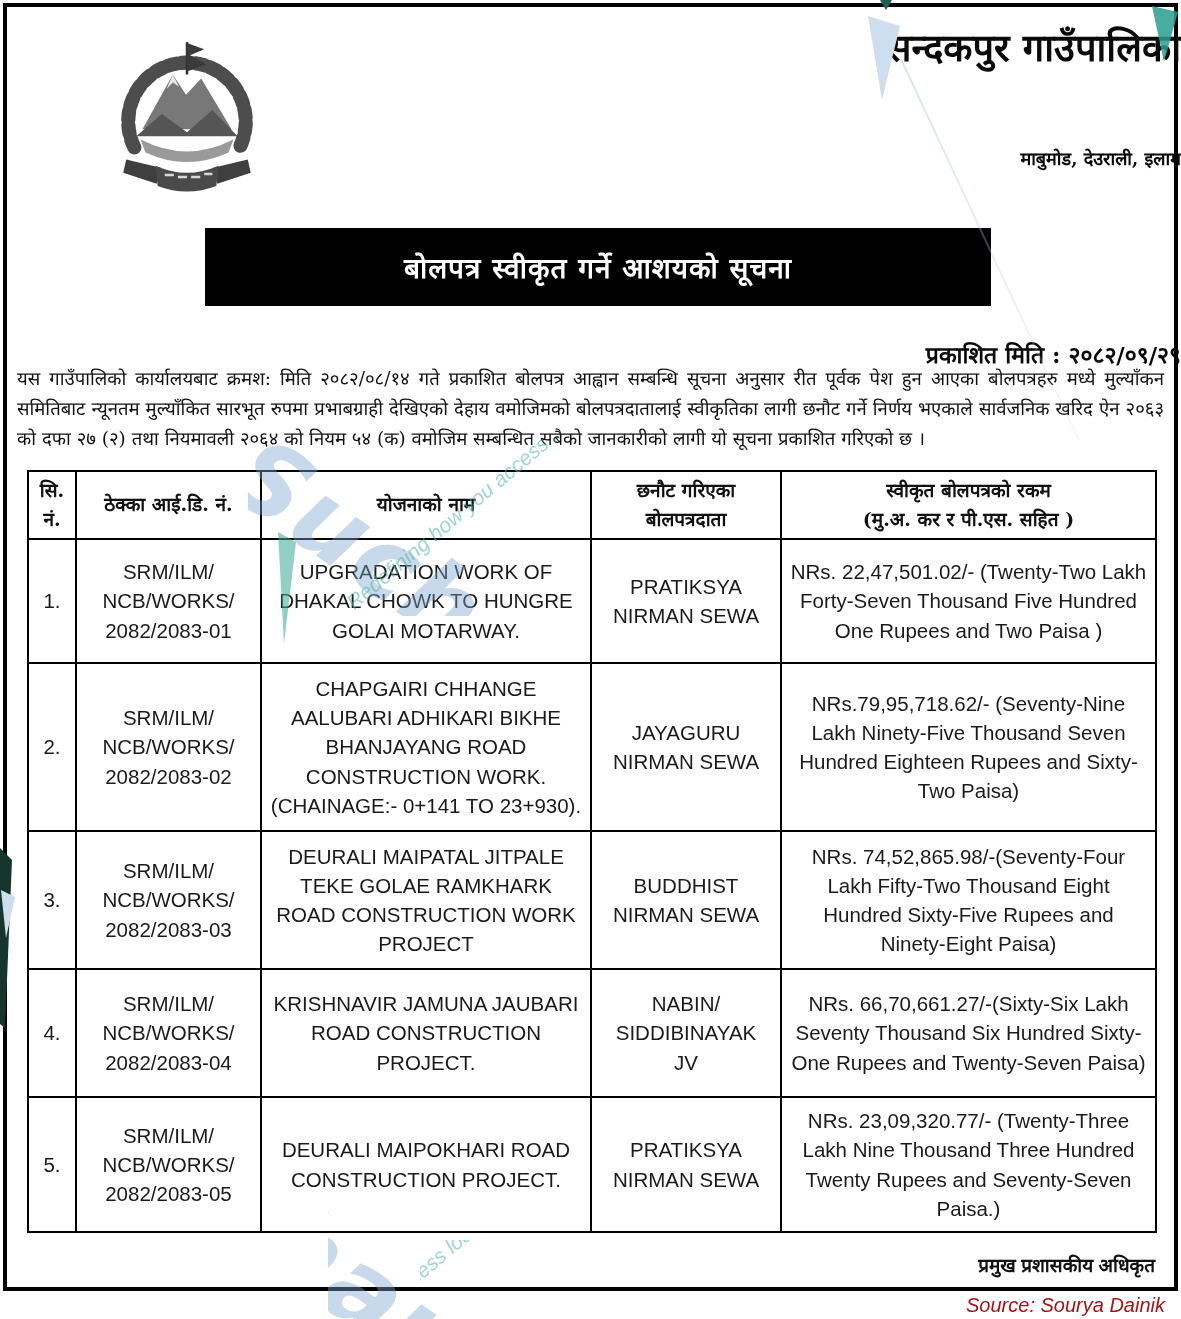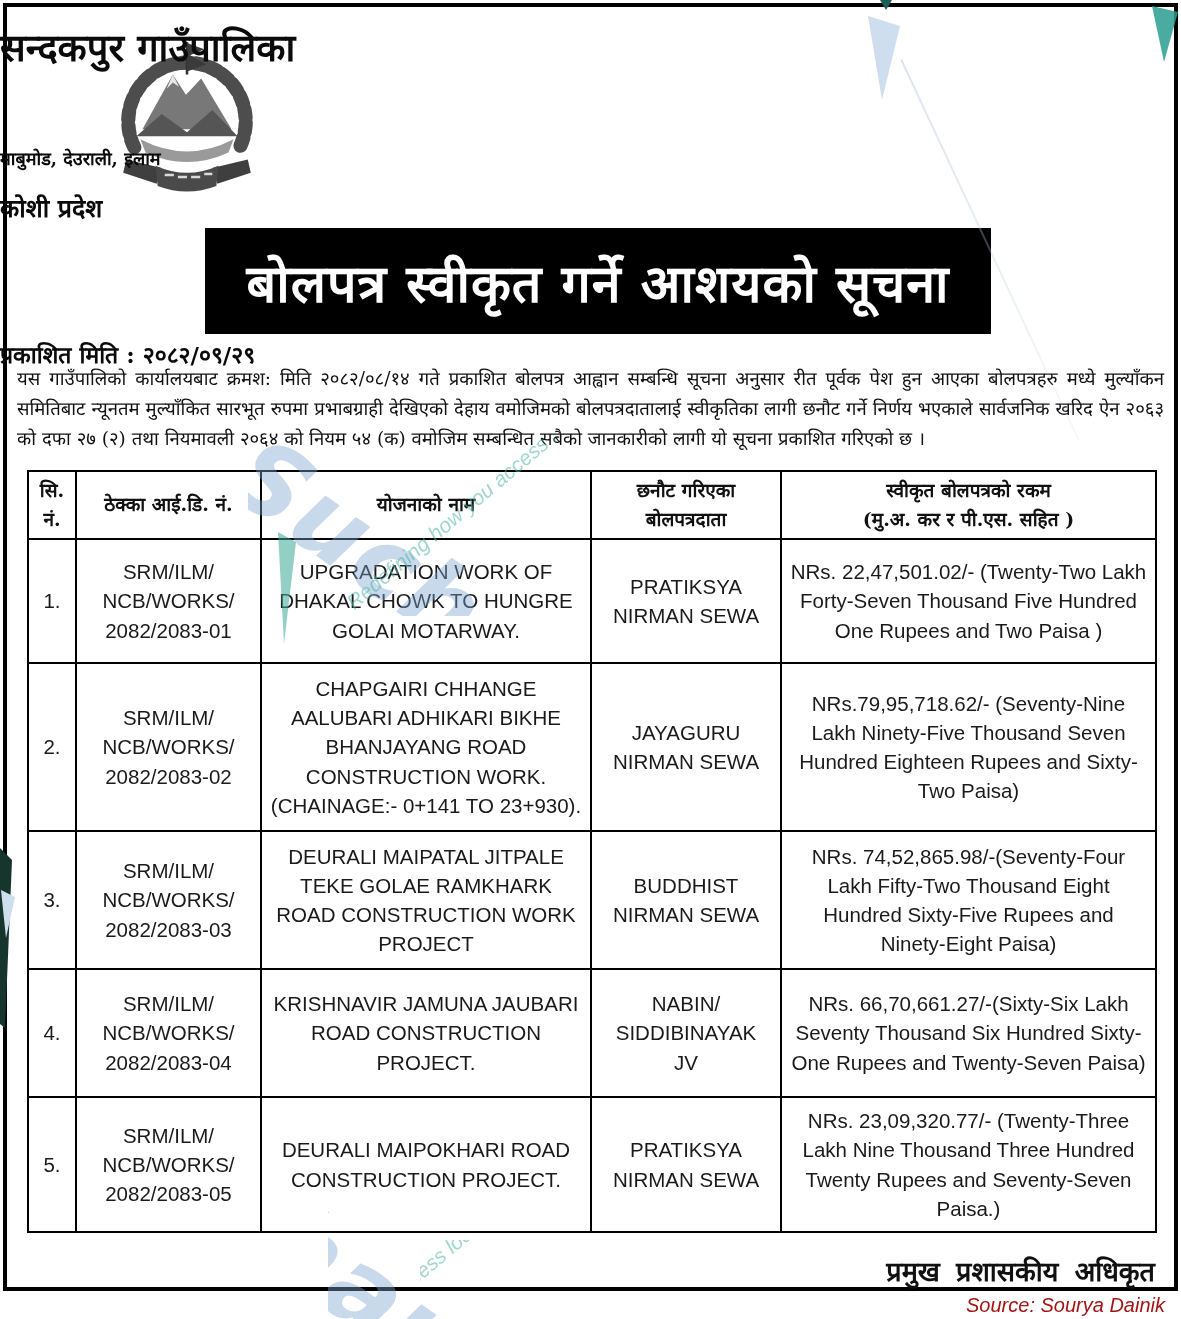--- a/index.html
+++ b/index.html
@@ -6,30 +6,30 @@
   .page {
     position:relative; width:1181px; height:1319px; background:#ffffff;
     font-family:"Liberation Sans", sans-serif; overflow:hidden; color:#111;
   }
   .frame {
     position:absolute; left:3px; top:3px; width:1175px; height:1288px;
     border:4px solid #000; box-sizing:border-box; z-index:1; background:#fff;
   }
   
   .emblem { position:absolute; left:106px; top:34px; z-index:3; }
-  .t-center { position:absolute; left:0; width:100%; text-align:left; z-index:3;
+  .t-center { position:absolute; left:0; width:100%; text-align:right; z-index:3;
               font-family:"DejaVu Serif", serif; font-weight:700; color:#0a0a0a; }
   .t1 { top:20px;  font-size:38px; }
   .t2 { top:76px;  font-size:43px; }
   .t3 { top:146px; font-size:18px; }
   .t4 { top:190px; font-size:25px; }
   .banner {
-    position:absolute; left:205px; top:228px; width:786px; height:106px; z-index:3;
+    position:absolute; left:205px; top:228px; width:786px; height:78px; z-index:3;
     background:#000; color:#fff; display:flex; align-items:center; justify-content:center;
-    font-family:"DejaVu Serif", serif; font-weight:700; font-size:52px; letter-spacing:1px;
+    font-family:"DejaVu Serif", serif; font-weight:700; font-size:28px; letter-spacing:1px;
   }
   .pubdate { top:326px; font-size:23px;margin-top:12px; }
   .para {
     position:absolute; left:17px; top:364px; width:1147px; z-index:3;
     font-family:"DejaVu Serif", serif; font-size:18.5px; line-height:30px;
     text-align:justify; color:#101010;
   }
   
   table.notice {
     position:absolute; left:27px; top:470px; width:1128px; z-index:3;
@@ -43,21 +43,21 @@
     font-family:"DejaVu Serif", serif; font-size:19px; font-weight:700;
     white-space:pre-line; height:68px; line-height:1.55;
   }
   table.notice td { font-size:20.5px; line-height:1.42; color:#1a1a1a; }
   td.pre { white-space:pre-line; }
   tr.h1 td { height:124px; } tr.h2 td { height:168px; } tr.h3 td { height:138px; }
   tr.h4 td { height:128px; } tr.h5 td { height:135px; }
   
   .signature {
     position:absolute; right:26px; top:1252px; z-index:3;
-    font-family:Liberation Mono, monospace; font-size:27px; font-weight:700;
+    font-family:Liberation Sans, sans-serif; font-size:19px; font-weight:700;
   }
   .source {
     position:absolute; right:16px; top:1294px; z-index:3;
     font-style:italic; font-size:20px; color:#a31515;
   }
   
   .deco { position:absolute; z-index:10; pointer-events:none; }
   .wm-box { overflow:hidden; }
   .wm-box span {
     position:absolute; display:block; white-space:nowrap;
@@ -106,21 +106,20 @@
         <rect x="58" y="138" width="9" height="2.5"></rect>
         <rect x="71" y="140" width="9" height="2.5"></rect>
         <rect x="84" y="140" width="9" height="2.5"></rect>
         <rect x="97" y="137" width="8" height="2.5"></rect>
       </g>
     </svg>
   </div>
 
   <div class="t-center t1">सन्दकपुर गाउँपालिका</div>
   <div class="t-center t3">माबुमोड, देउराली, इलाम</div>
-  <div class="t-center t4">कोशी प्रदेश</div>
 
   <div class="banner">
     <span>बोलपत्र स्वीकृत गर्ने आशयको सूचना</span>
   </div>
 
   <div class="t-center pubdate">प्रकाशित मिति : २०८२/०९/२९</div>
 
   <div class="para">यस गाउँपालिको कार्यालयबाट क्रमश: मिति २०८२/०८/१४  गते प्रकाशित बोलपत्र आह्वान सम्बन्धि सूचना अनुसार रीत पूर्वक पेश हुन आएका बोलपत्रहरु मध्ये मुल्याँकन समितिबाट न्यूनतम मुल्याँकित सारभूत रुपमा प्रभाबग्राही देखिएको देहाय वमोजिमको बोलपत्रदातालाई स्वीकृतिका लागी छनौट गर्ने निर्णय भएकाले सार्वजनिक खरिद ऐन २०६३ को दफा २७ (२) तथा नियमावली २०६४ को नियम ५४ (क) वमोजिम सम्बन्धित सबैको जानकारीको लागी यो सूचना प्रकाशित गरिएको छ ।</div>
 
   <table class="notice">

